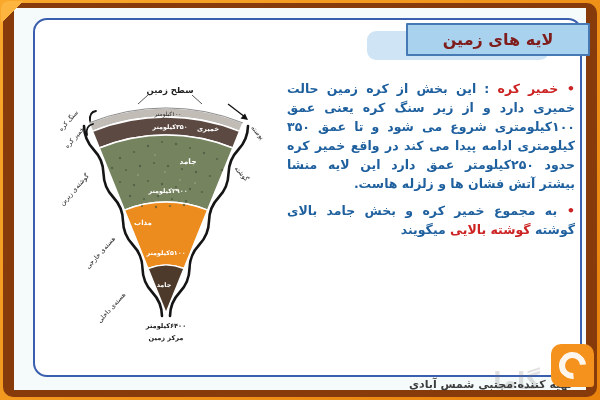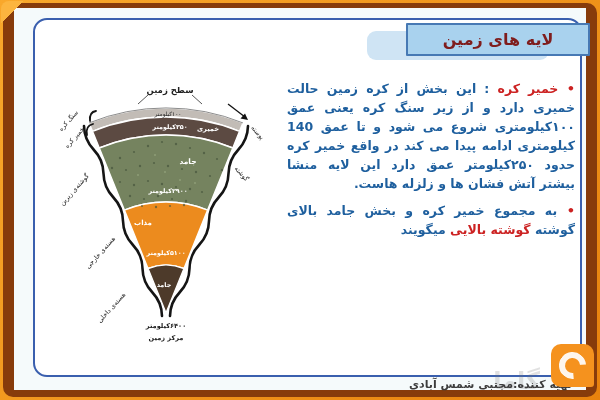--- a/index.html
+++ b/index.html
@@ -133,21 +133,21 @@
     <text class="dlabel" x="26" y="59" font-size="6.5" text-anchor="middle" direction="rtl" transform="rotate(-48 26 59)">خمیر کره</text>
     <text class="dlabel" x="26" y="111" font-size="6.5" text-anchor="middle" direction="rtl" transform="rotate(-48 26 111)">گوشته‌ی زیرین</text>
     <text class="dlabel" x="52" y="174" font-size="6.5" text-anchor="middle" direction="rtl" transform="rotate(-48 52 174)">هسته‌ی خارجی</text>
     <text class="dlabel" x="63" y="229" font-size="6.5" text-anchor="middle" direction="rtl" transform="rotate(-48 63 229)">هسته‌ی داخلی</text>
     <text class="dlabel" x="206" y="54" font-size="6.5" text-anchor="middle" direction="rtl" transform="rotate(48 206 54)">پوسته</text>
     <text class="dlabel" x="190" y="95" font-size="6.5" text-anchor="middle" direction="rtl" transform="rotate(48 190 95)">گوشته</text>
   </svg>
 
   <div class="bullets">
     <div class="bullet">
-      <span class="dot">• </span><span class="red">خمیر کره</span><span> : این بخش از کره زمین حالت خمیری دارد و از زیر سنگ کره یعنی عمق ۱۰۰کیلومتری شروع می شود و تا عمق 140 کیلومتری ادامه پیدا می کند در واقع خمیر کره حدود ۲۵۰کیلومتر عمق دارد این لایه منشا بیشتر آتش فشان ها و زلزله هاست.</span>
+      <span class="dot">• </span><span class="red">خمیر کره</span><span> : این بخش از کره زمین حالت خمیری دارد و از زیر سنگ کره یعنی عمق ۱۰۰کیلومتری شروع می شود و تا عمق ۳۵۰ کیلومتری ادامه پیدا می کند در واقع خمیر کره حدود ۲۵۰کیلومتر عمق دارد این لایه منشا بیشتر آتش فشان ها و زلزله هاست.</span>
     </div>
     <div class="bullet">
       <span class="dot">• </span><span>به مجموع خمیر کره و بخش جامد بالای گوشته </span><span class="red">گوشته بالایی</span><span> میگویند</span>
     </div>
   </div>
 
   <div class="watermark-text">گاما</div>
   <div class="credit">تهیه کننده:مجتبی شمس آبادی</div>
   <div class="gama-logo">
     <div class="gama-cut"></div>

